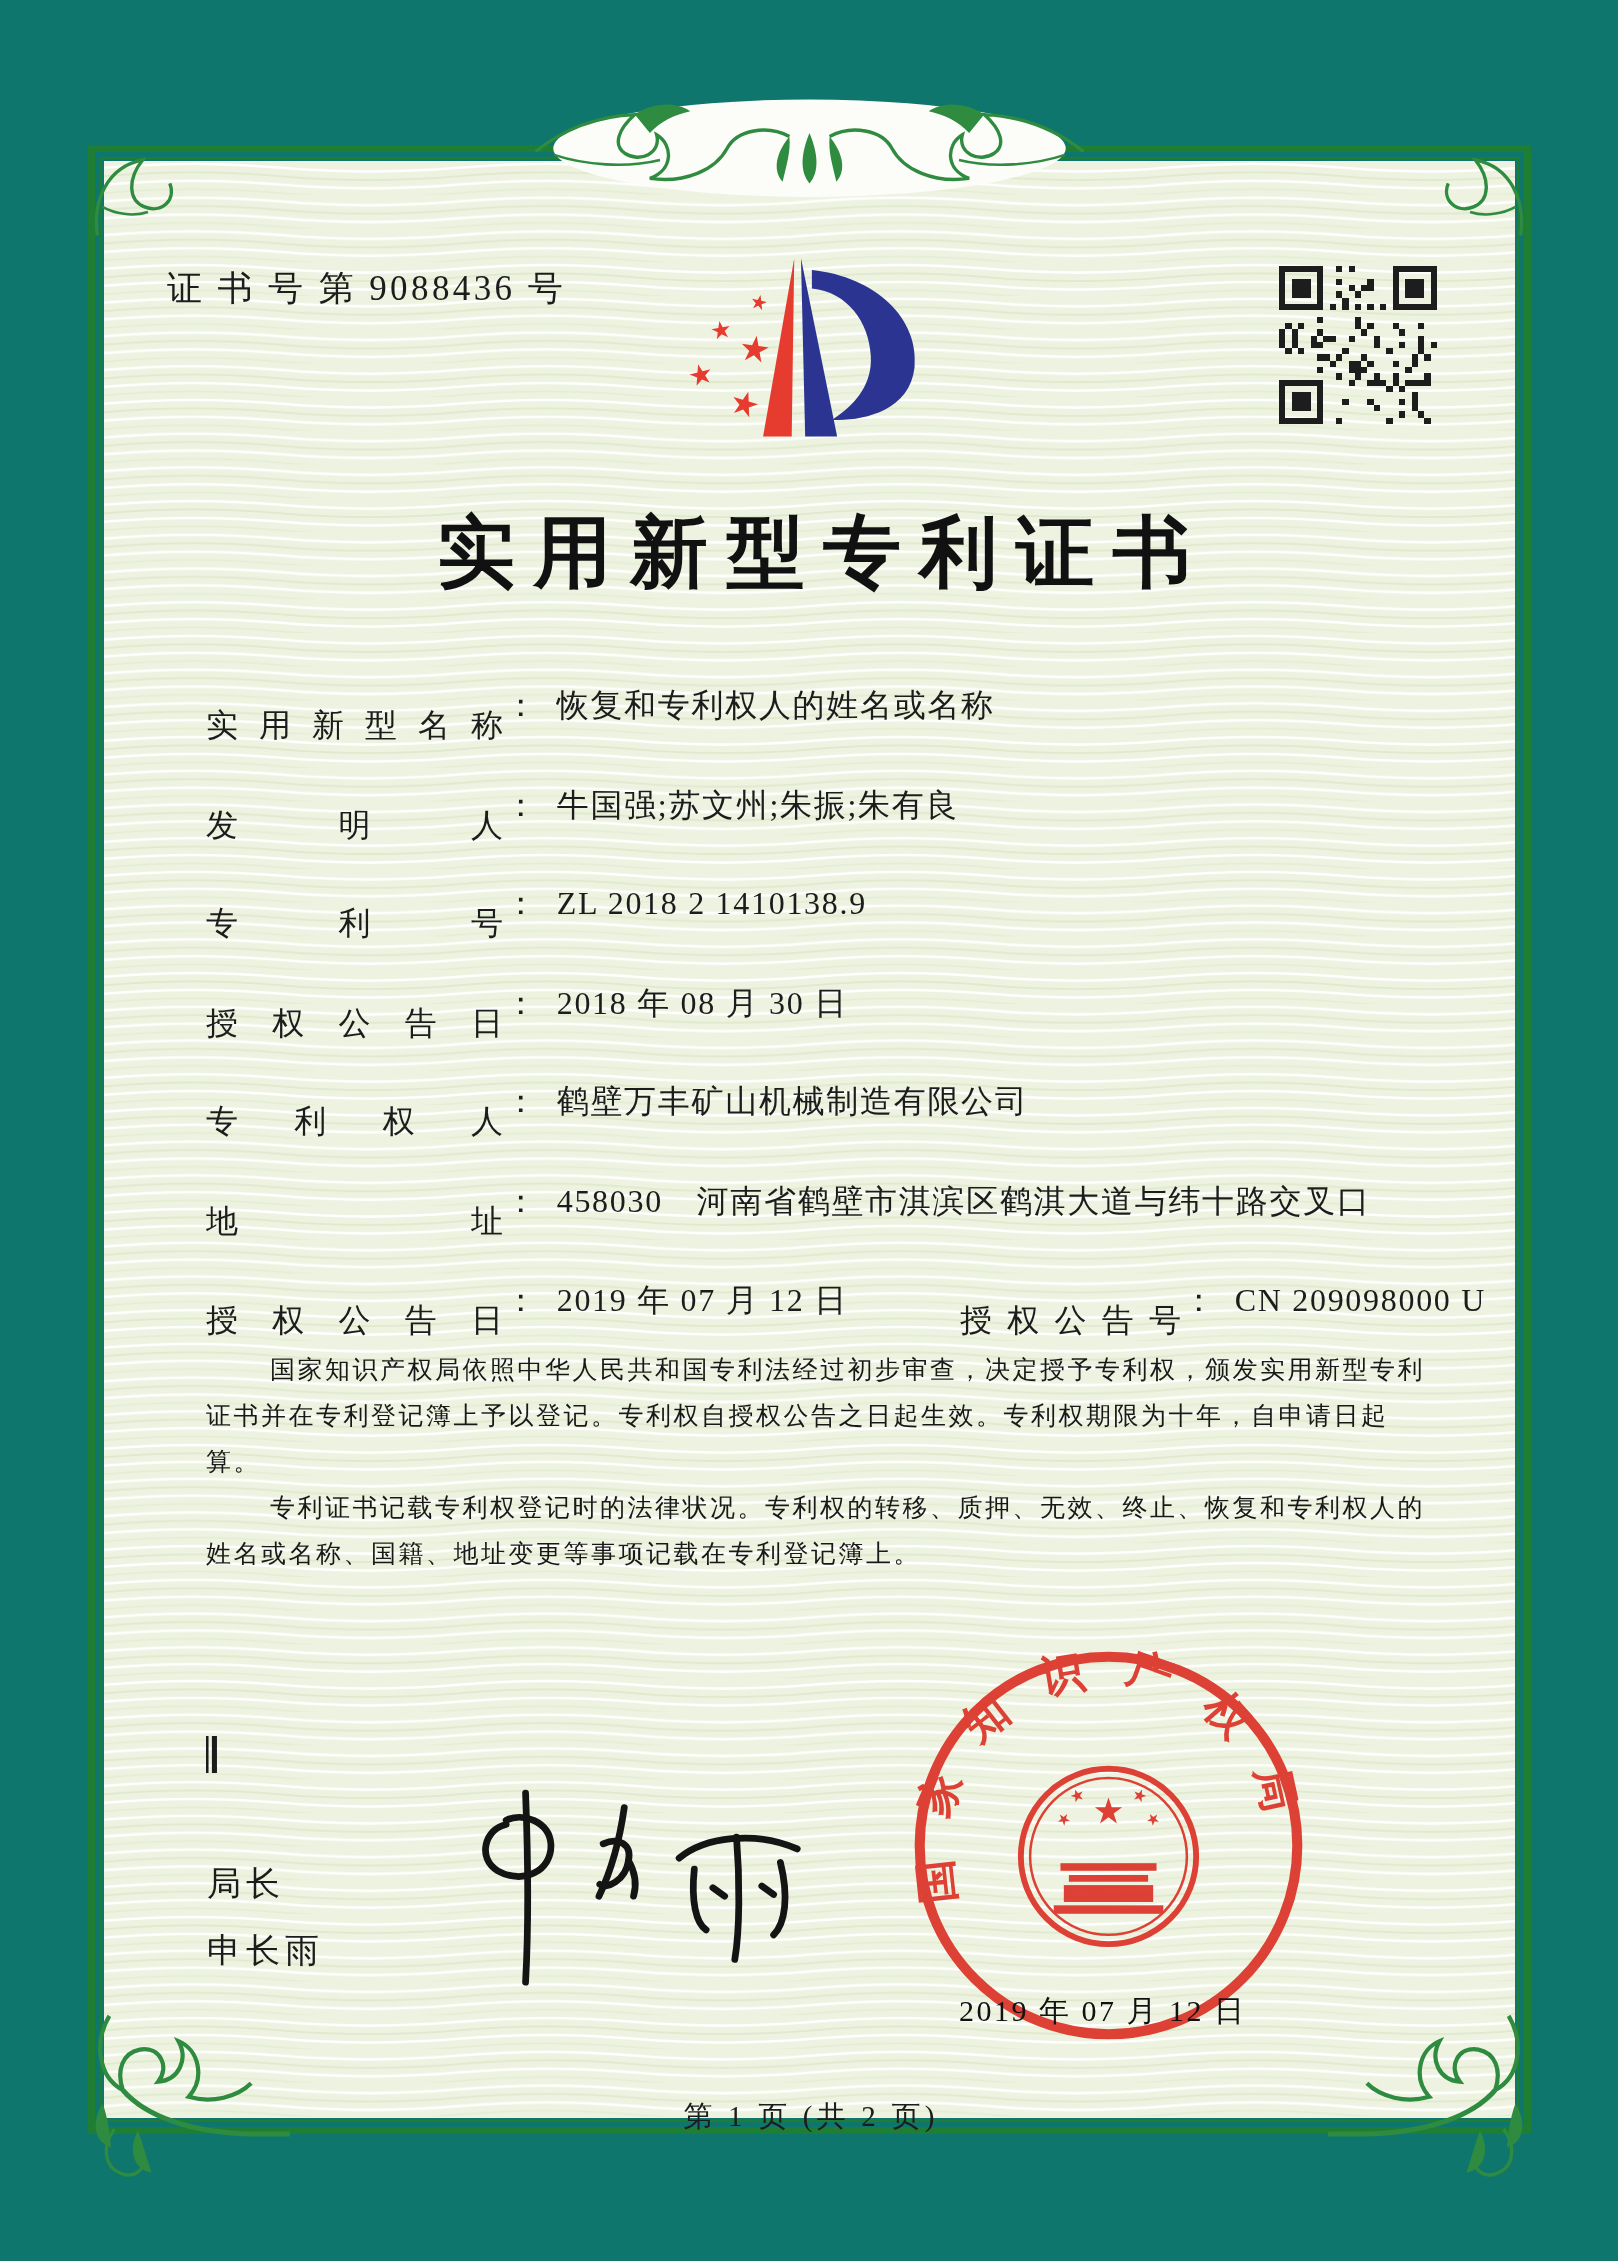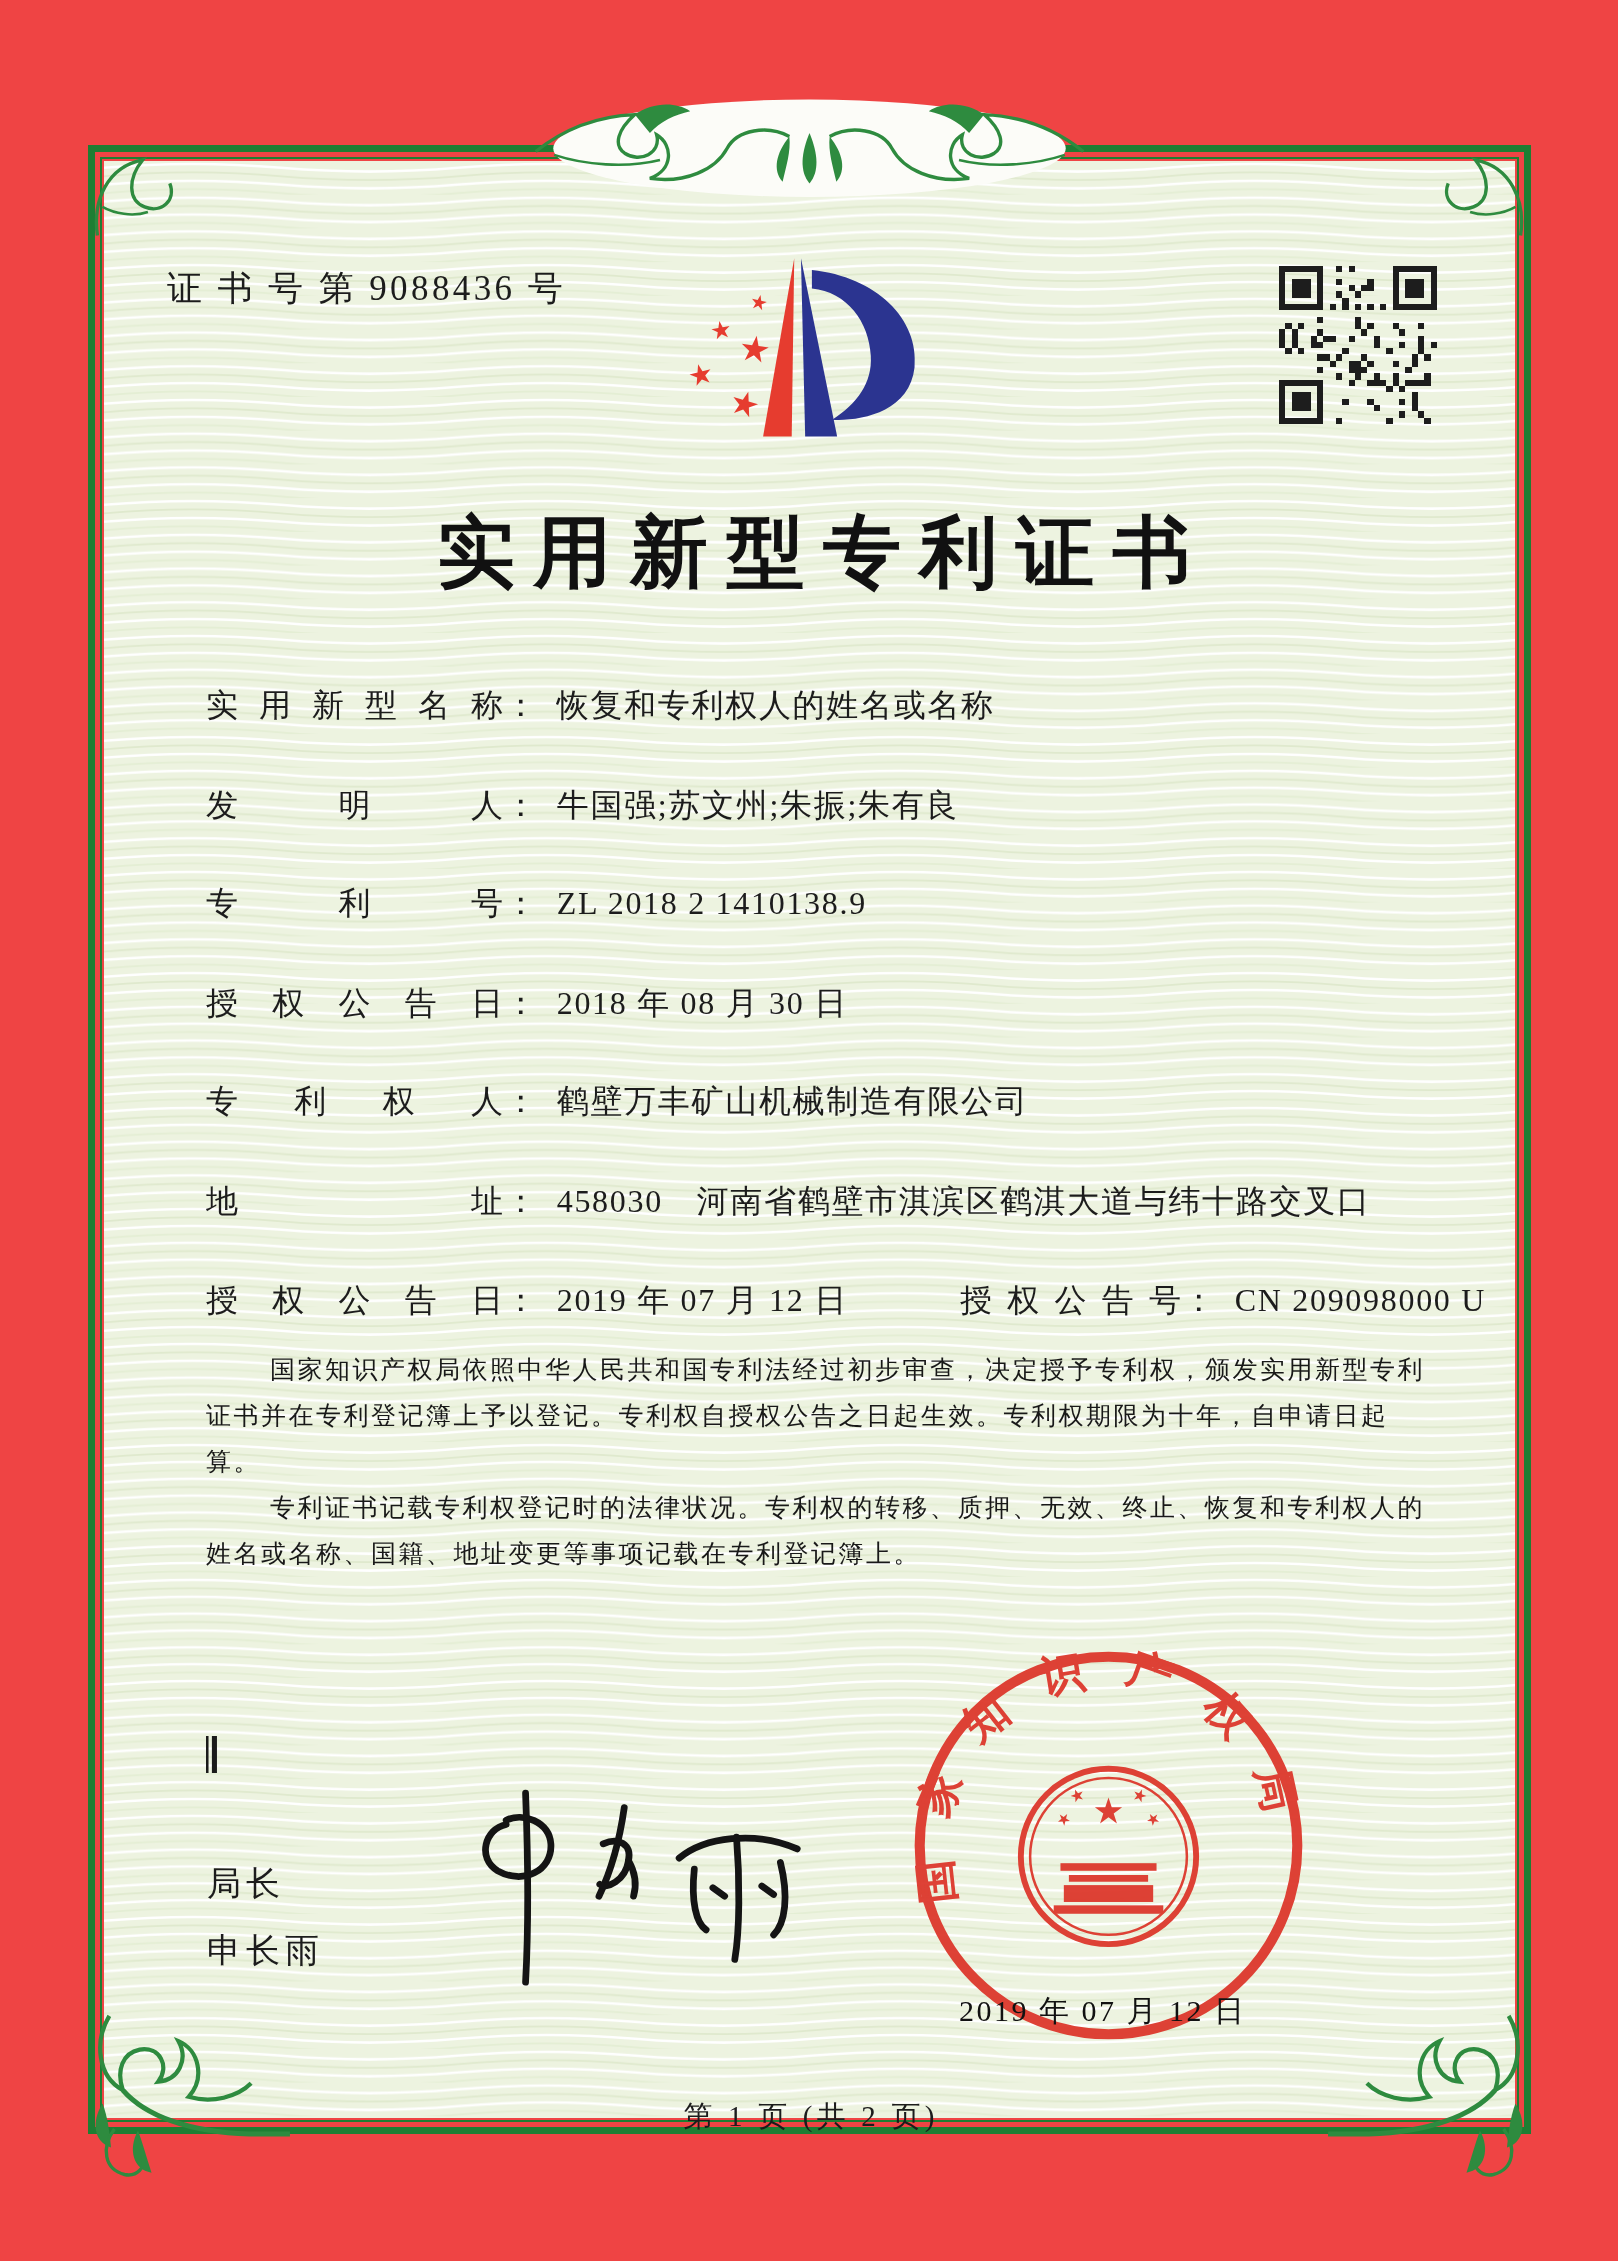--- a/index.html
+++ b/index.html
@@ -1,18 +1,18 @@
 <!DOCTYPE html>
 <html style="--border-green: #1e7e33; --ornament-green: #2e8b3f; --logo-red: #e63c2f; --logo-blue: #2b3490; --seal-red: #dd382c; --pattern-bg: #edf3e0;font-size:13.5px"><head>
 <meta charset="utf-8">
 <style>
   html,body{margin:0;padding:0;background:#e9e9e6;}
   .page{
     position:relative;width:1618px;height:2261px;margin:0 auto;
-    background:#ef4444;overflow:hidden;
+    background:#0f766e;overflow:hidden;
     font-family:"Liberation Serif","DejaVu Serif",serif;color:#1c1c1c;
   }
   
   .frame{
     position:absolute;left:88px;top:145px;width:1443px;height:1989px;
     box-sizing:border-box;border:7.6px solid var(--border-green,#1e7e33);z-index:2;
   }
   .frame-inner{
     position:absolute;left:5px;top:5px;right:5px;bottom:5px;
     border:2.5px solid var(--border-green,#1e7e33);
@@ -27,21 +27,21 @@
   .logo-red-f{fill:var(--logo-red,#e63c2f);}
   .logo-blue-f{fill:var(--logo-blue,#2b3490);}
   .qr-svg{position:absolute;left:1279px;top:266px;width:158px;height:158px;z-index:4;}
   .qr-svg rect{fill:#1d1d1d;}
   .title{
     position:absolute;left:0;right:0;top:501px;text-align:center;z-index:4;
     font-size:78px;font-weight:700;letter-spacing:18.5px;color:#111;margin-left:28px;
   }
   
   .field-row{position:absolute;left:206px;width:1264px;font-size:32px;white-space:nowrap;z-index:4;}
-  .f-label{display:inline-block;width:297px;text-align:justify;text-align-last:justify;vertical-align:top;}
+  .f-label{display:inline-block;width:297px;text-align:justify;text-align-last:justify;vertical-align:top;margin-top:20px;}
   .f-colon{display:inline-block;margin:0 20px 0 1.7px;}
   .f-value{letter-spacing:1.7px;}
   .f-group2{position:absolute;left:754px;top:0;white-space:nowrap;}
   .f-group2 .f-label{width:221px;}
   
   .paras{position:absolute;left:206px;top:1347px;width:1222px;z-index:4;
          font-size:25px;line-height:46px;letter-spacing:2.5px;color:#181818;}
   .paras p{margin:0;text-indent:64px;}
   
   .barcode-svg{position:absolute;left:206px;top:1736px;width:376px;height:37px;z-index:4;}

